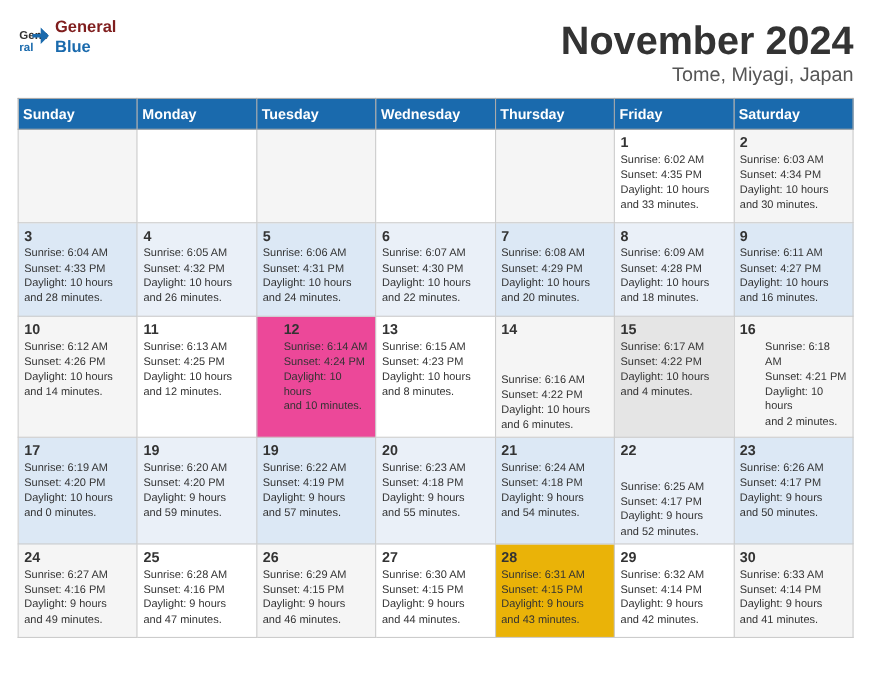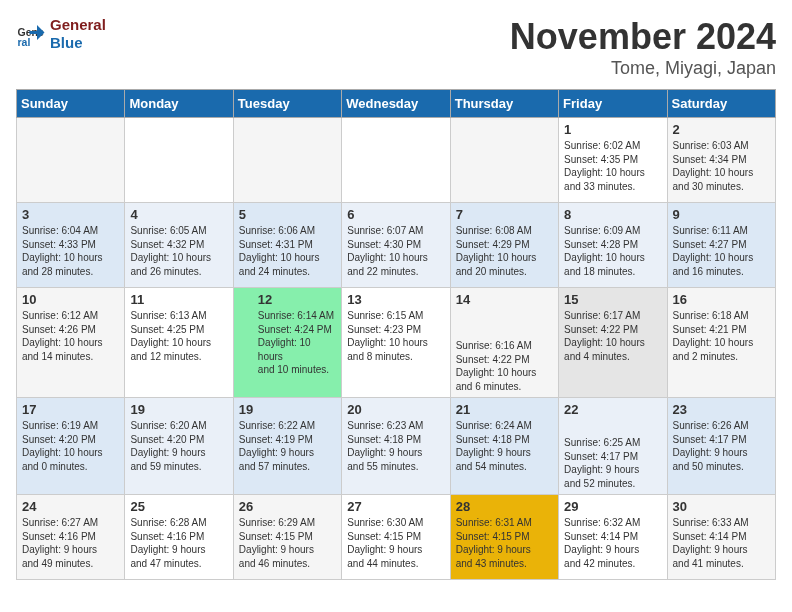--- a/index.html
+++ b/index.html
@@ -199,21 +199,21 @@
 Daylight: 10 hours
 and 14 minutes.</div>
         </td>
         <td style="background: rgb(255, 255, 255);">
           <div class="day-number">11</div>
           <div class="day-info" style="white-space: pre-line;">Sunrise: 6:13 AM
 Sunset: 4:25 PM
 Daylight: 10 hours
 and 12 minutes.</div>
         </td>
-        <td style="background: #86efac; padding-left: 24px;">
+        <td style="background: #ec4899; padding-left: 24px;">
           <div class="day-number">12</div>
           <div class="day-info" style="white-space: pre-line;">Sunrise: 6:14 AM
 Sunset: 4:24 PM
 Daylight: 10 hours
 and 10 minutes.</div>
         </td>
         <td style="background: rgb(255, 255, 255);">
           <div class="day-number">13</div>
           <div class="day-info" style="white-space: pre-line;">Sunrise: 6:15 AM
 Sunset: 4:23 PM
@@ -229,21 +229,21 @@
         </td>
         <td style="background: #e5e5e5;">
           <div class="day-number">15</div>
           <div class="day-info" style="white-space: pre-line;">Sunrise: 6:17 AM
 Sunset: 4:22 PM
 Daylight: 10 hours
 and 4 minutes.</div>
         </td>
         <td style="background: rgb(245, 245, 245);">
           <div class="day-number">16</div>
-          <div class="day-info" style="white-space: pre-line;">Sunrise: 6:18 AM
+          <div class="day-info" style="white-space: pre-line; margin-left: 23px;">Sunrise: 6:18 AM
 Sunset: 4:21 PM
 Daylight: 10 hours
 and 2 minutes.</div>
         </td>
       </tr>
       <tr>
         <td style="background: rgb(220, 232, 245);">
           <div class="day-number">17</div>
           <div class="day-info" style="white-space: pre-line;">Sunrise: 6:19 AM
 Sunset: 4:20 PM

